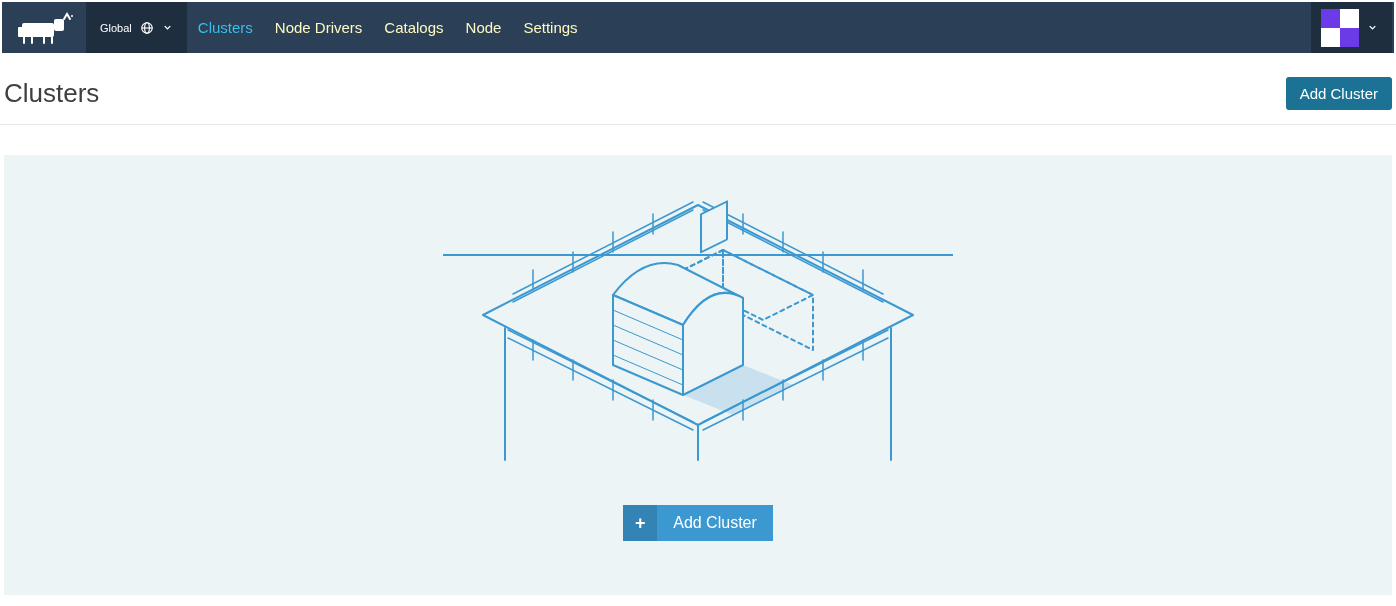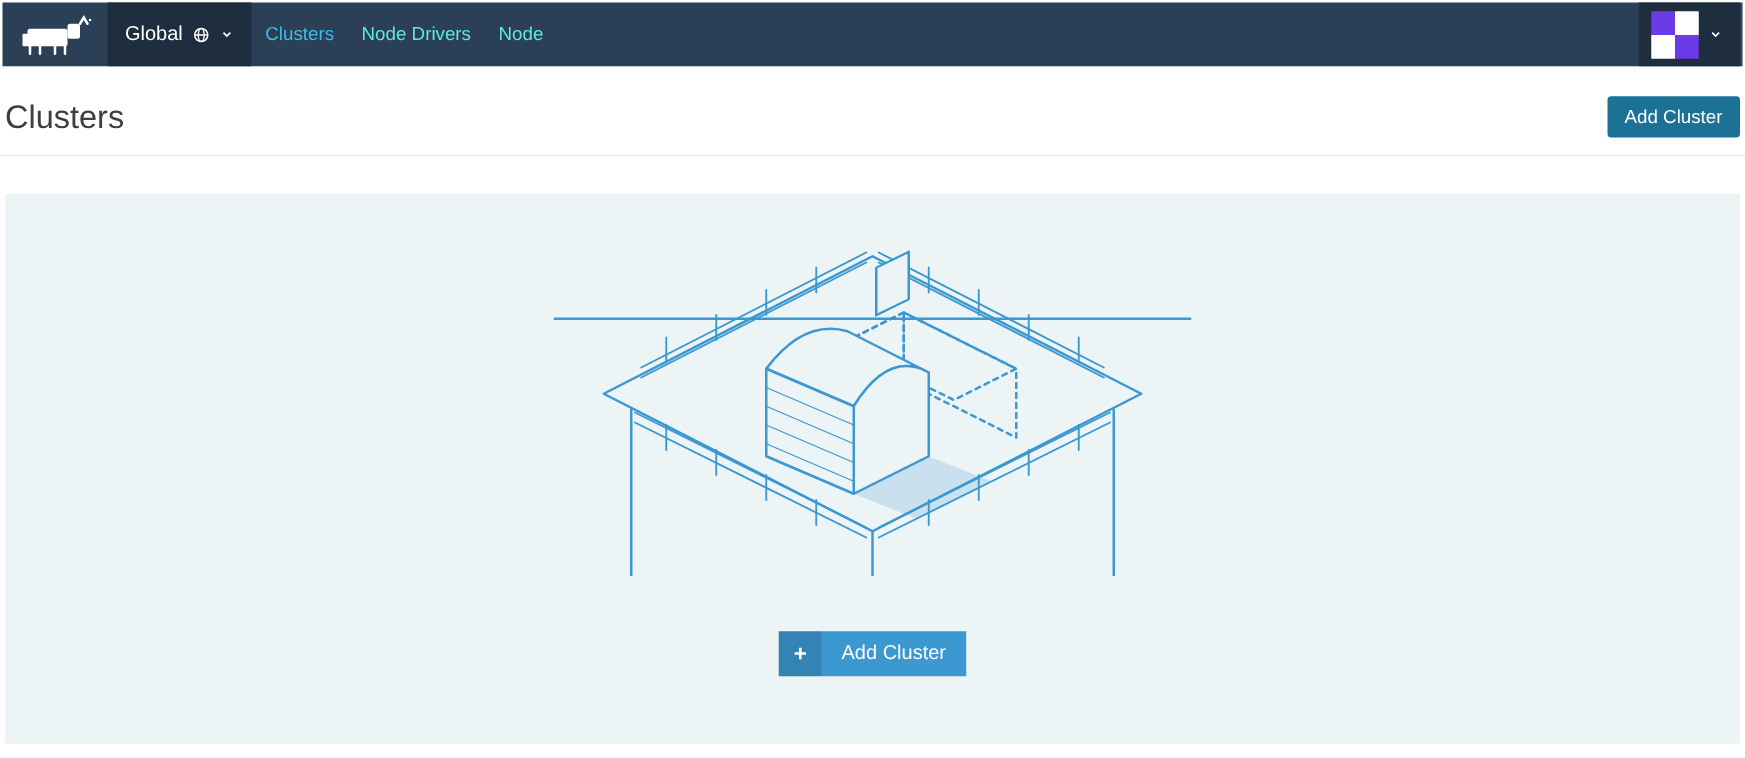--- a/index.html
+++ b/index.html
@@ -37,34 +37,34 @@
       height: 38px;
     }
 
     .scope-dropdown {
       background: #1e2e3f;
       color: #fff;
       display: flex;
       align-items: center;
       padding: 0 14px;
       gap: 8px;
-      font-size: 16px;
+      font-size: 11px;
       cursor: pointer;
     }
 
     .nav-items {
       display: flex;
       align-items: stretch;
     }
 
     .nav-item {
       display: flex;
       align-items: center;
       padding: 0 11px;
-      color: #5eead4;
+      color: #fef9c3;
       font-size: 15px;
       cursor: pointer;
       gap: 5px;
     }
 
     .nav-item.active {
       color: #39bee9;
     }
 
     .user-area {
@@ -197,21 +197,27 @@
   </div>
 
   <div class="nav-items">
     <div class="nav-item active">
       <span>Clusters</span>
     </div>
     <div class="nav-item">
       <span>Node Drivers</span>
     </div>
     <div class="nav-item">
+      <span>Catalogs</span>
+    </div>
+    <div class="nav-item">
       <span>Node</span>
+    </div>
+    <div class="nav-item">
+      <span>Settings</span>
     </div>
   </div>
 
   <div class="user-area">
     <span class="avatar">
 
       <div style="background:#6c3be8"></div>
       <div style="background:#fff"></div>
       <div style="background:#fff"></div>
       <div style="background:#6c3be8"></div>

